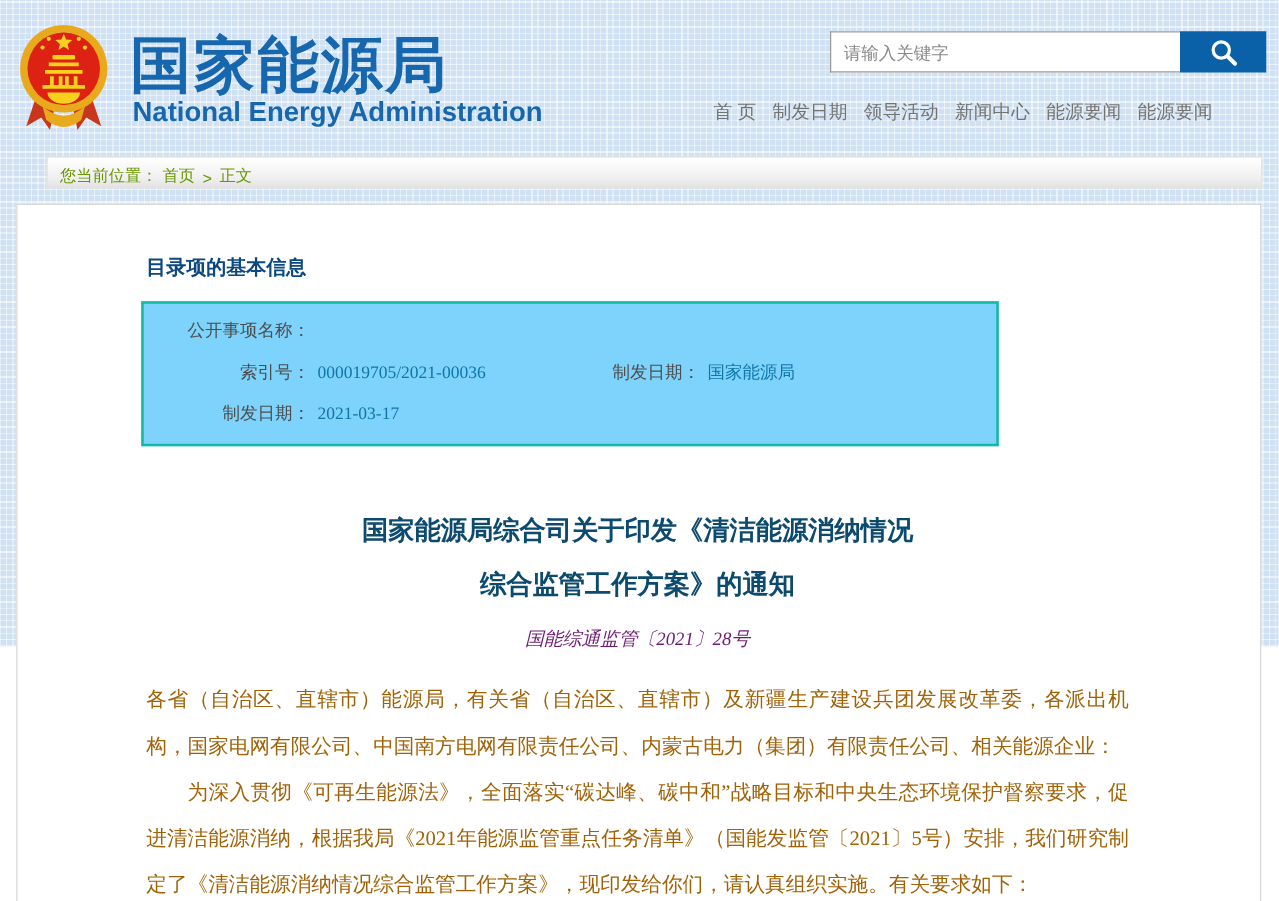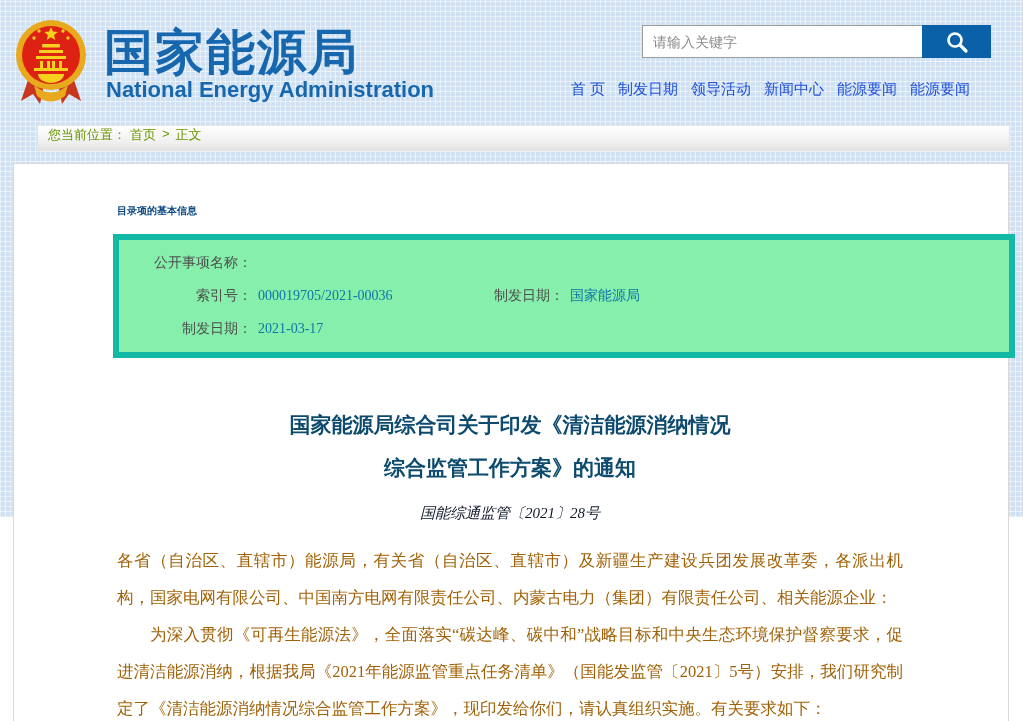--- a/index.html
+++ b/index.html
@@ -21,79 +21,79 @@
   
   .emblem{position:absolute;left:14px;top:17px;width:74px;height:90px;cursor:pointer;}
   .site-title{
     position:absolute;left:104px;top:20px;
     font-size:49px;font-weight:bold;color:#1767ae;letter-spacing:2px;white-space:nowrap;
   }
   .site-subtitle{
     position:absolute;left:106px;top:77px;
     font-size:22px;font-weight:bold;color:#1767ae;white-space:nowrap;
   }
-  .search-area{position:absolute;left:642px;top:25px;display:flex;}
+  .search-area{position:absolute;left:664px;top:25px;display:flex;}
   .search-input{
     width:259px;height:31px;border:1px solid #9c9c9c;border-right:none;
     padding:0 10px;font-size:14px;color:#333;outline:none;
     font-family:"Liberation Sans",sans-serif;
   }
   .search-input::placeholder{color:#8a8a8a;}
   .search-btn{
     width:69px;height:33px;background:#0a61a7;border:none;cursor:pointer;
     display:flex;align-items:center;justify-content:center;padding:0;
   }
   .top-nav{
     position:absolute;top:80px;left:542px;width:428px;
     display:flex;gap:13px;justify-content:flex-end;
-    font-size:15px;color:#1d4ed8;white-space:nowrap;
+    font-size:15px;color:#737373;white-space:nowrap;
   }
   .top-nav span{cursor:pointer;}
   
   .breadcrumb{
     position:absolute;top:125px;left:37px;width:973px;height:26px;
     background:linear-gradient(180deg,#ffffff 0%,#efefef 70%,#e2e2e2 100%);
     border:1px solid #e3e3e3;
-    display:flex;align-items:flex-start;padding-left:10px;box-sizing:border-box;
+    display:flex;align-items:flex-end;padding-left:10px;box-sizing:border-box;
     font-size:13px;color:#689600;
   }
   .breadcrumb a{color:#689600;text-decoration:none;margin:0 4px;cursor:pointer;}
   .breadcrumb .sep{margin:0 2px;}
   
   .main{
     position:absolute;top:163px;left:13px;width:996px;height:558px;
     background:#ffffff;border:1px solid #d9d9d9;border-bottom:none;
     box-sizing:border-box;
   }
   .content{padding:40px 105px 0 103px;}
   .cat-heading{
-    font-size:10px;font-weight:bold;color:#0b4880;margin:0 0 16px 0;
+    font-size:16px;font-weight:bold;color:#0b4880;margin:0 0 16px 0;
   }
   .cat-box{
-    margin-left:-4px;width:902px;box-sizing:border-box;
-    background:#86efac;border:6px solid #14b8a6;
+    margin-left:-4px;width:686px;box-sizing:border-box;
+    background:#7dd3fc;border:2px solid #14b8a6;
     padding:6px 0 7px 0;
     font-family:"Liberation Serif",serif;font-size:14px;
   }
   .cat-row{display:flex;line-height:33px;}
   .cat-label{color:#4d4d4d;text-align:right;}
   .w-label{width:133px;}
   .w-val1{width:224px;}
   .w-label2{width:82px;}
   .cat-value{color:#0e76a8;padding-left:6px;}
   
   .doc-title{
     margin-top:46px;text-align:center;
     font-family:"Liberation Serif",serif;font-weight:bold;
     font-size:21px;color:#0c4a6e;line-height:43px;
   }
   .doc-number{
     margin-top:10px;text-align:center;
     font-family:"Liberation Serif",serif;font-style:italic;
-    font-size:15px;color:#0f172a;line-height:26px;
+    font-size:15px;color:#701a75;line-height:26px;
   }
   .doc-body{
     margin-top:16px;
     font-family:"Liberation Serif",serif;font-size:16.5px;color:#a16207;
     line-height:37px;text-align:justify;
   }
   .doc-body p{margin:0;}
   .doc-body p.indent{text-indent:2em;}
 </style>
 </head>

